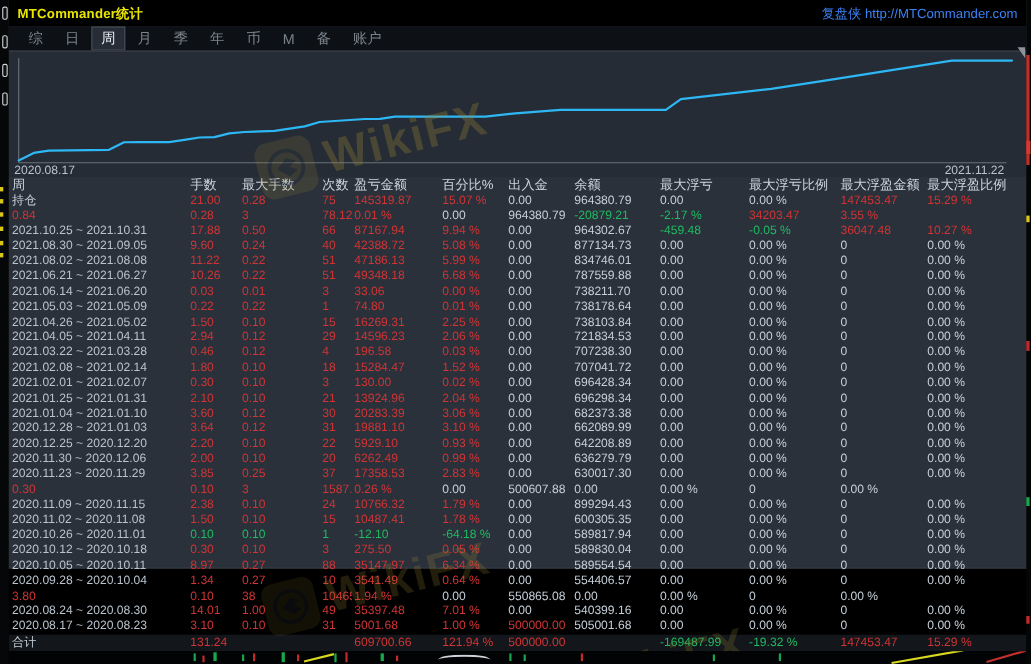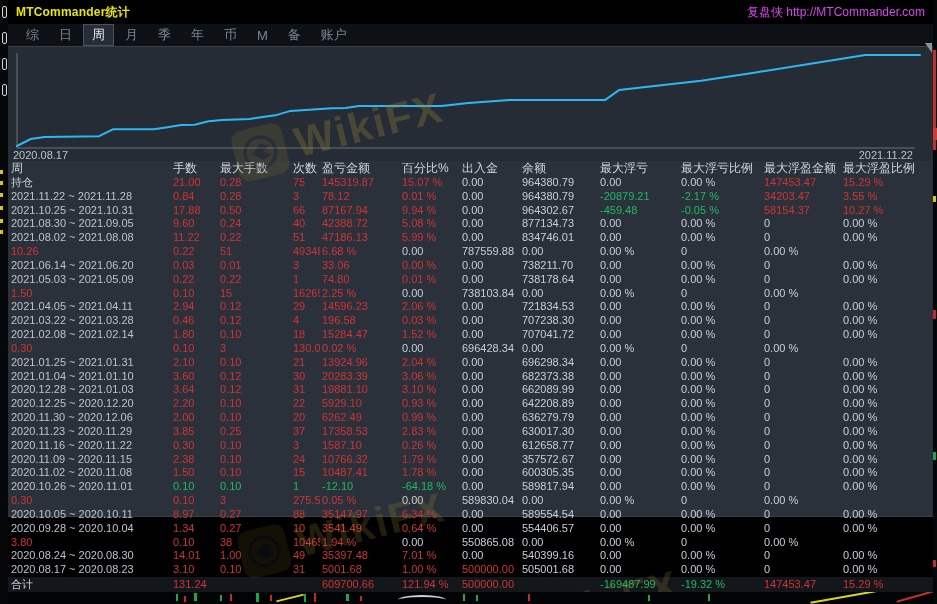--- a/index.html
+++ b/index.html
@@ -15,21 +15,21 @@
   .mark { position:absolute; }
   .right-sliver { position:absolute; left:933px; top:0; width:4px; height:604px; background:#050607; z-index:5; }
 
   
   .window { position:absolute; left:8px; top:0; width:925px; height:516px; background:#2a313b;
             display:flex; flex-direction:column; box-shadow:0 0 0 1px #3a4048; }
 
   .title-bar { height:24px; background:#000; display:flex; align-items:center;
                justify-content:space-between; padding:0 8px; flex:none; }
   .title-text { color:#e8e600; font-size:12px; font-weight:bold; letter-spacing:.2px; }
-  .brand-text { color:#d946ef; font-size:12px; }
+  .brand-text { color:#3b82f6; font-size:12px; }
 
   .menu-bar { height:22px; background:#0d1014; display:flex; align-items:center;
               padding-left:10px; gap:4px; flex:none; }
   .menu-item { color:#7c848d; font-size:13px; padding:1px 8px; cursor:default; }
   .menu-item.selected { background:#272d36; color:#e4eaf0; box-shadow:0 0 0 1px #49515c; }
 
   .chart-panel { height:115px; background:#252c35; position:relative; flex:none;
                  border-top:1px solid #3a4049; }
   .chart-panel svg.plot { position:absolute; left:0; top:0; }
   .x-label { position:absolute; bottom:0px; font-size:11px; color:#b9c3cd; }
@@ -154,21 +154,20 @@
         <div class="cr">145319.87</div>
         <div class="cr">15.07 %</div>
         <div class="cw">0.00</div>
         <div class="cw">964380.79</div>
         <div class="cw">0.00</div>
         <div class="cw">0.00 %</div>
         <div class="cr">147453.47</div>
         <div class="cr">15.29 %</div>
       </div>
       <div class="grid-row row">
-        <div class="cd">2021.11.22 ~ 2021.11.28</div>
         <div class="cr">0.84</div>
         <div class="cr">0.28</div>
         <div class="cr">3</div>
         <div class="cr">78.12</div>
         <div class="cr">0.01 %</div>
         <div class="cw">0.00</div>
         <div class="cw">964380.79</div>
         <div class="cg">-20879.21</div>
         <div class="cg">-2.17 %</div>
         <div class="cr">34203.47</div>
@@ -178,21 +177,21 @@
         <div class="cd">2021.10.25 ~ 2021.10.31</div>
         <div class="cr">17.88</div>
         <div class="cr">0.50</div>
         <div class="cr">66</div>
         <div class="cr">87167.94</div>
         <div class="cr">9.94 %</div>
         <div class="cw">0.00</div>
         <div class="cw">964302.67</div>
         <div class="cg">-459.48</div>
         <div class="cg">-0.05 %</div>
-        <div class="cr">58154.37</div>
+        <div class="cr">36047.48</div>
         <div class="cr">10.27 %</div>
       </div>
       <div class="grid-row row">
         <div class="cd">2021.08.30 ~ 2021.09.05</div>
         <div class="cr">9.60</div>
         <div class="cr">0.24</div>
         <div class="cr">40</div>
         <div class="cr">42388.72</div>
         <div class="cr">5.08 %</div>
         <div class="cw">0.00</div>
@@ -210,20 +209,21 @@
         <div class="cr">47186.13</div>
         <div class="cr">5.99 %</div>
         <div class="cw">0.00</div>
         <div class="cw">834746.01</div>
         <div class="cw">0.00</div>
         <div class="cw">0.00 %</div>
         <div class="cw">0</div>
         <div class="cw">0.00 %</div>
       </div>
       <div class="grid-row row">
+        <div class="cd">2021.06.21 ~ 2021.06.27</div>
         <div class="cr">10.26</div>
         <div class="cr">0.22</div>
         <div class="cr">51</div>
         <div class="cr">49348.18</div>
         <div class="cr">6.68 %</div>
         <div class="cw">0.00</div>
         <div class="cw">787559.88</div>
         <div class="cw">0.00</div>
         <div class="cw">0.00 %</div>
         <div class="cw">0</div>
@@ -251,20 +251,21 @@
         <div class="cr">74.80</div>
         <div class="cr">0.01 %</div>
         <div class="cw">0.00</div>
         <div class="cw">738178.64</div>
         <div class="cw">0.00</div>
         <div class="cw">0.00 %</div>
         <div class="cw">0</div>
         <div class="cw">0.00 %</div>
       </div>
       <div class="grid-row row">
+        <div class="cd">2021.04.26 ~ 2021.05.02</div>
         <div class="cr">1.50</div>
         <div class="cr">0.10</div>
         <div class="cr">15</div>
         <div class="cr">16269.31</div>
         <div class="cr">2.25 %</div>
         <div class="cw">0.00</div>
         <div class="cw">738103.84</div>
         <div class="cw">0.00</div>
         <div class="cw">0.00 %</div>
         <div class="cw">0</div>
@@ -306,20 +307,21 @@
         <div class="cr">15284.47</div>
         <div class="cr">1.52 %</div>
         <div class="cw">0.00</div>
         <div class="cw">707041.72</div>
         <div class="cw">0.00</div>
         <div class="cw">0.00 %</div>
         <div class="cw">0</div>
         <div class="cw">0.00 %</div>
       </div>
       <div class="grid-row row">
+        <div class="cd">2021.02.01 ~ 2021.02.07</div>
         <div class="cr">0.30</div>
         <div class="cr">0.10</div>
         <div class="cr">3</div>
         <div class="cr">130.00</div>
         <div class="cr">0.02 %</div>
         <div class="cw">0.00</div>
         <div class="cw">696428.34</div>
         <div class="cw">0.00</div>
         <div class="cw">0.00 %</div>
         <div class="cw">0</div>
@@ -403,42 +405,41 @@
         <div class="cr">17358.53</div>
         <div class="cr">2.83 %</div>
         <div class="cw">0.00</div>
         <div class="cw">630017.30</div>
         <div class="cw">0.00</div>
         <div class="cw">0.00 %</div>
         <div class="cw">0</div>
         <div class="cw">0.00 %</div>
       </div>
       <div class="grid-row row">
-        <div class="cd">2020.11.16 ~ 2020.11.22</div>
         <div class="cr">0.30</div>
         <div class="cr">0.10</div>
         <div class="cr">3</div>
         <div class="cr">1587.10</div>
         <div class="cr">0.26 %</div>
         <div class="cw">0.00</div>
-        <div class="cw">612658.77</div>
+        <div class="cw">500607.88</div>
         <div class="cw">0.00</div>
         <div class="cw">0.00 %</div>
         <div class="cw">0</div>
         <div class="cw">0.00 %</div>
       </div>
       <div class="grid-row row">
         <div class="cd">2020.11.09 ~ 2020.11.15</div>
         <div class="cr">2.38</div>
         <div class="cr">0.10</div>
         <div class="cr">24</div>
         <div class="cr">10766.32</div>
         <div class="cr">1.79 %</div>
         <div class="cw">0.00</div>
-        <div class="cw">357572.67</div>
+        <div class="cw">899294.43</div>
         <div class="cw">0.00</div>
         <div class="cw">0.00 %</div>
         <div class="cw">0</div>
         <div class="cw">0.00 %</div>
       </div>
       <div class="grid-row row">
         <div class="cd">2020.11.02 ~ 2020.11.08</div>
         <div class="cr">1.50</div>
         <div class="cr">0.10</div>
         <div class="cr">15</div>
@@ -459,20 +460,21 @@
         <div class="cg">-12.10</div>
         <div class="cg">-64.18 %</div>
         <div class="cw">0.00</div>
         <div class="cw">589817.94</div>
         <div class="cw">0.00</div>
         <div class="cw">0.00 %</div>
         <div class="cw">0</div>
         <div class="cw">0.00 %</div>
       </div>
       <div class="grid-row row">
+        <div class="cd">2020.10.12 ~ 2020.10.18</div>
         <div class="cr">0.30</div>
         <div class="cr">0.10</div>
         <div class="cr">3</div>
         <div class="cr">275.50</div>
         <div class="cr">0.05 %</div>
         <div class="cw">0.00</div>
         <div class="cw">589830.04</div>
         <div class="cw">0.00</div>
         <div class="cw">0.00 %</div>
         <div class="cw">0</div>

